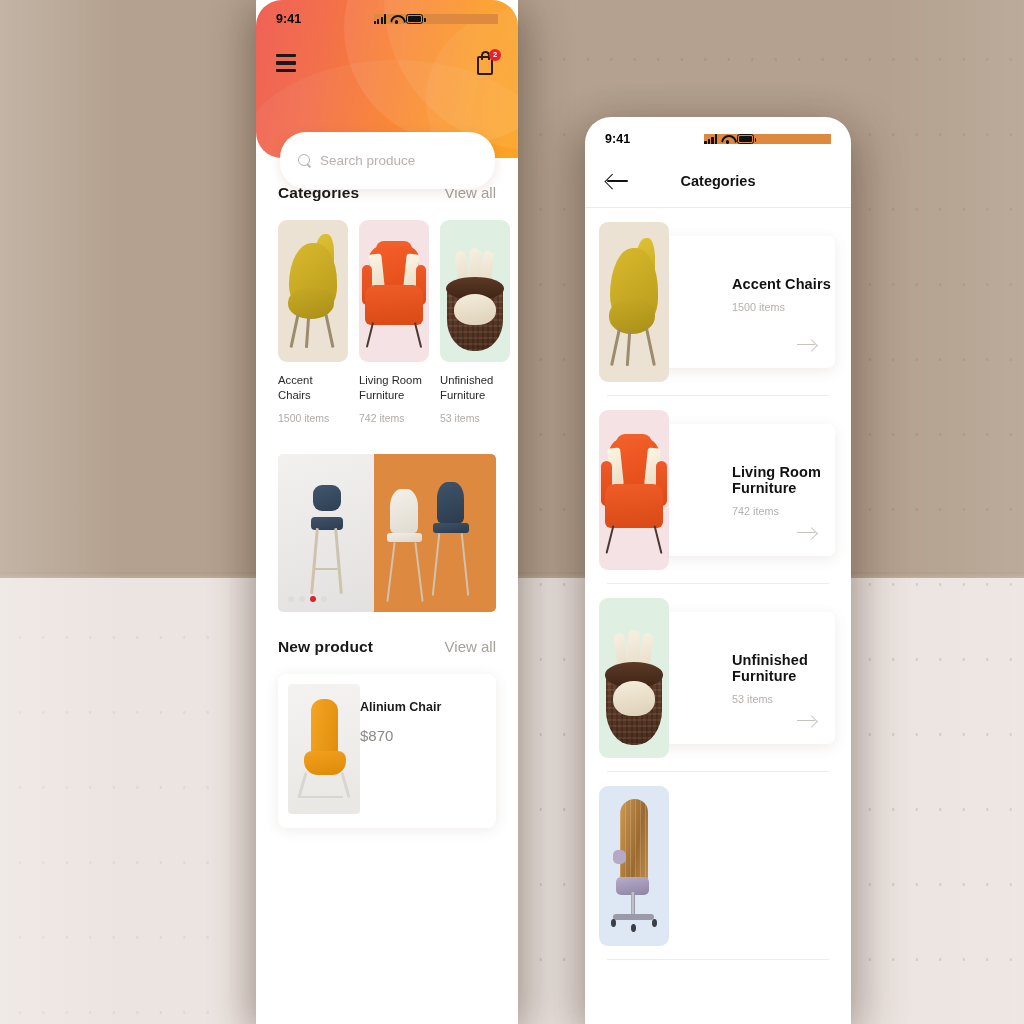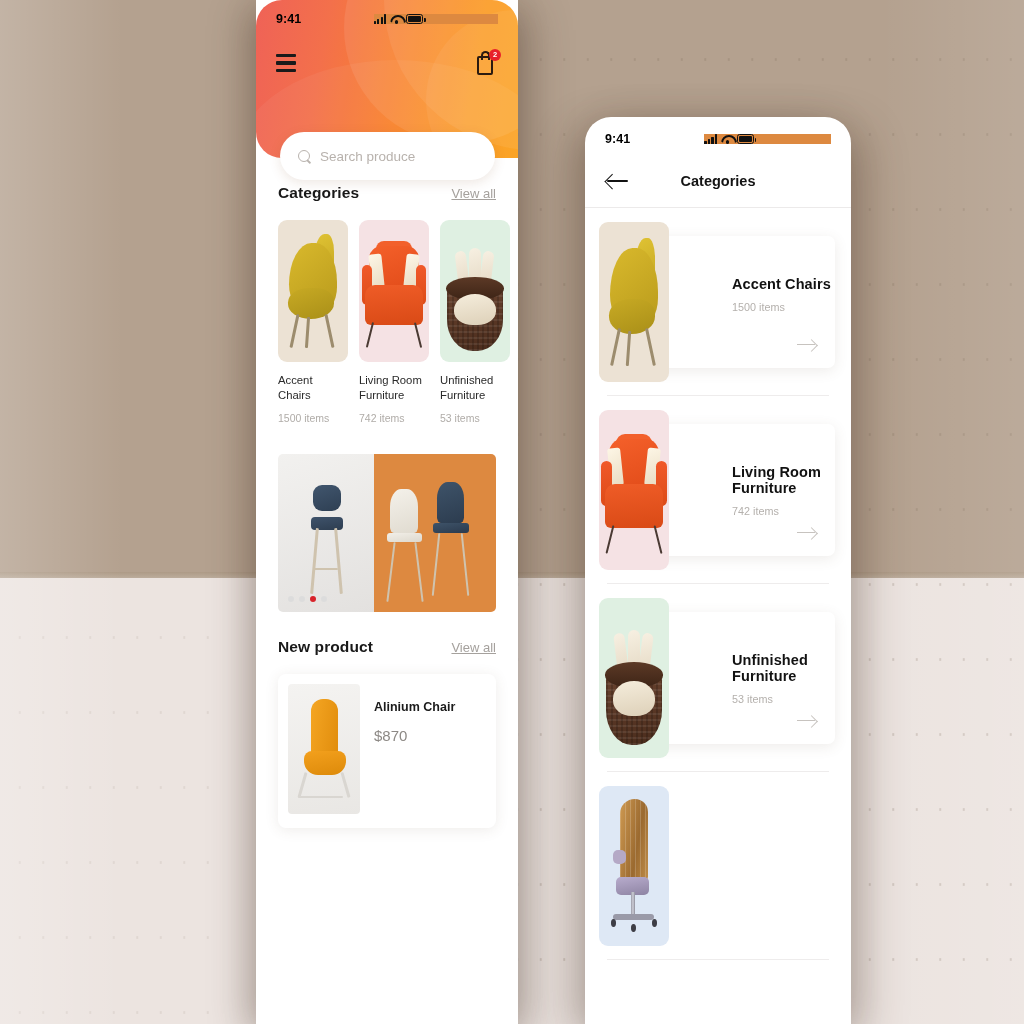--- a/index.html
+++ b/index.html
@@ -125,21 +125,21 @@
     border-radius:5px 5px 0 0;
   }
   .cart-badge {
     position:absolute; right:-3px; top:-1px;
     min-width:12px; height:12px; padding:0 2px;
     background:#e8202a; color:#fff; border-radius:7px;
     font-size:7.5px; font-weight:bold; line-height:12px; text-align:center;
   }
 
   .p1-search {
-    position:absolute; left:240px; top:132px; width:215px; height:48px;
+    position:absolute; left:240px; top:132px; width:215px; height:57px;
     background:#fff; border-radius:26px; z-index:8;
     display:flex; align-items:center; gap:9px; padding:0 18px;
     box-shadow:0 3px 12px rgba(120,70,30,.13);
   }
   
   .p1-search { left:24px; }
   .mag { width:13px; height:13px; position:relative; flex:none; }
   .mag::before{
     content:""; position:absolute; left:0; top:0; width:10px; height:10px;
     border:1.7px solid #b9b3ae; border-radius:50%;
@@ -149,21 +149,21 @@
     background:#b9b3ae; transform:rotate(42deg); transform-origin:left center; border-radius:1px;
   }
   .search-ph { font-size:13.5px; color:#b8b2ad; }
 
   .p1-body { position:absolute; left:0; top:184px; width:262px; }
   .sec-head {
     display:flex; align-items:baseline; justify-content:space-between;
     padding:0 22px; margin-bottom:18px;
   }
   .sec-title { font-size:15.5px; font-weight:bold; color:#191919; letter-spacing:.1px; }
-  .view-all { font-size:13px; color:#a5a19d; cursor:pointer;text-decoration:underline; }
+  .view-all { font-size:15px; color:#a5a19d; cursor:pointer; }
 
   .cat-strip {
     display:flex; gap:11px; padding-left:22px; overflow:hidden;
   }
   .cat-card { width:70px; flex:none; }
   .cat-thumb {
     width:70px; height:142px; border-radius:9px; position:relative; overflow:hidden;
   }
   .cat-name {
     margin-top:11px; font-size:11.3px; color:#2a2a2a; line-height:1.32;
@@ -176,21 +176,21 @@
     display:flex;
   }
   .sb-left { width:44%; background:linear-gradient(160deg,#f2f1ef,#e3e1df); position:relative; }
   .sb-right { width:56%; background:#dd8940; position:relative; }
   .dots-row { position:absolute; left:10px; bottom:10px; display:flex; gap:5px; z-index:4; }
   .dots-row i { width:6px; height:6px; border-radius:50%; background:#dcdcdc; display:block; }
   .dots-row i.on { background:#d8232a; }
 
   .newprod { margin-top:26px; }
   .np-card {
-    margin:0 22px; background:#fff; border-radius:8px; display:flex; gap:14px;
+    margin:0 22px; background:#fff; border-radius:8px; display:flex; 
     box-shadow:0 2px 14px rgba(90,70,50,.10); padding:10px 12px 14px 10px;
   }
   .np-thumb {
     width:72px; height:130px; flex:none; border-radius:4px; position:relative; overflow:hidden;
     background:linear-gradient(170deg,#f4f3f1,#e9e7e4);
   }
   .np-info { padding-top:16px; }
   .np-title { font-size:12.5px; font-weight:bold; color:#1b1b1b; }
   .np-desc { margin-top:9px; font-size:9.6px; color:#b2aeaa; line-height:1.55; max-width:150px; }
   .np-price { margin-top:13px; font-size:15px; color:#8d8985; }

